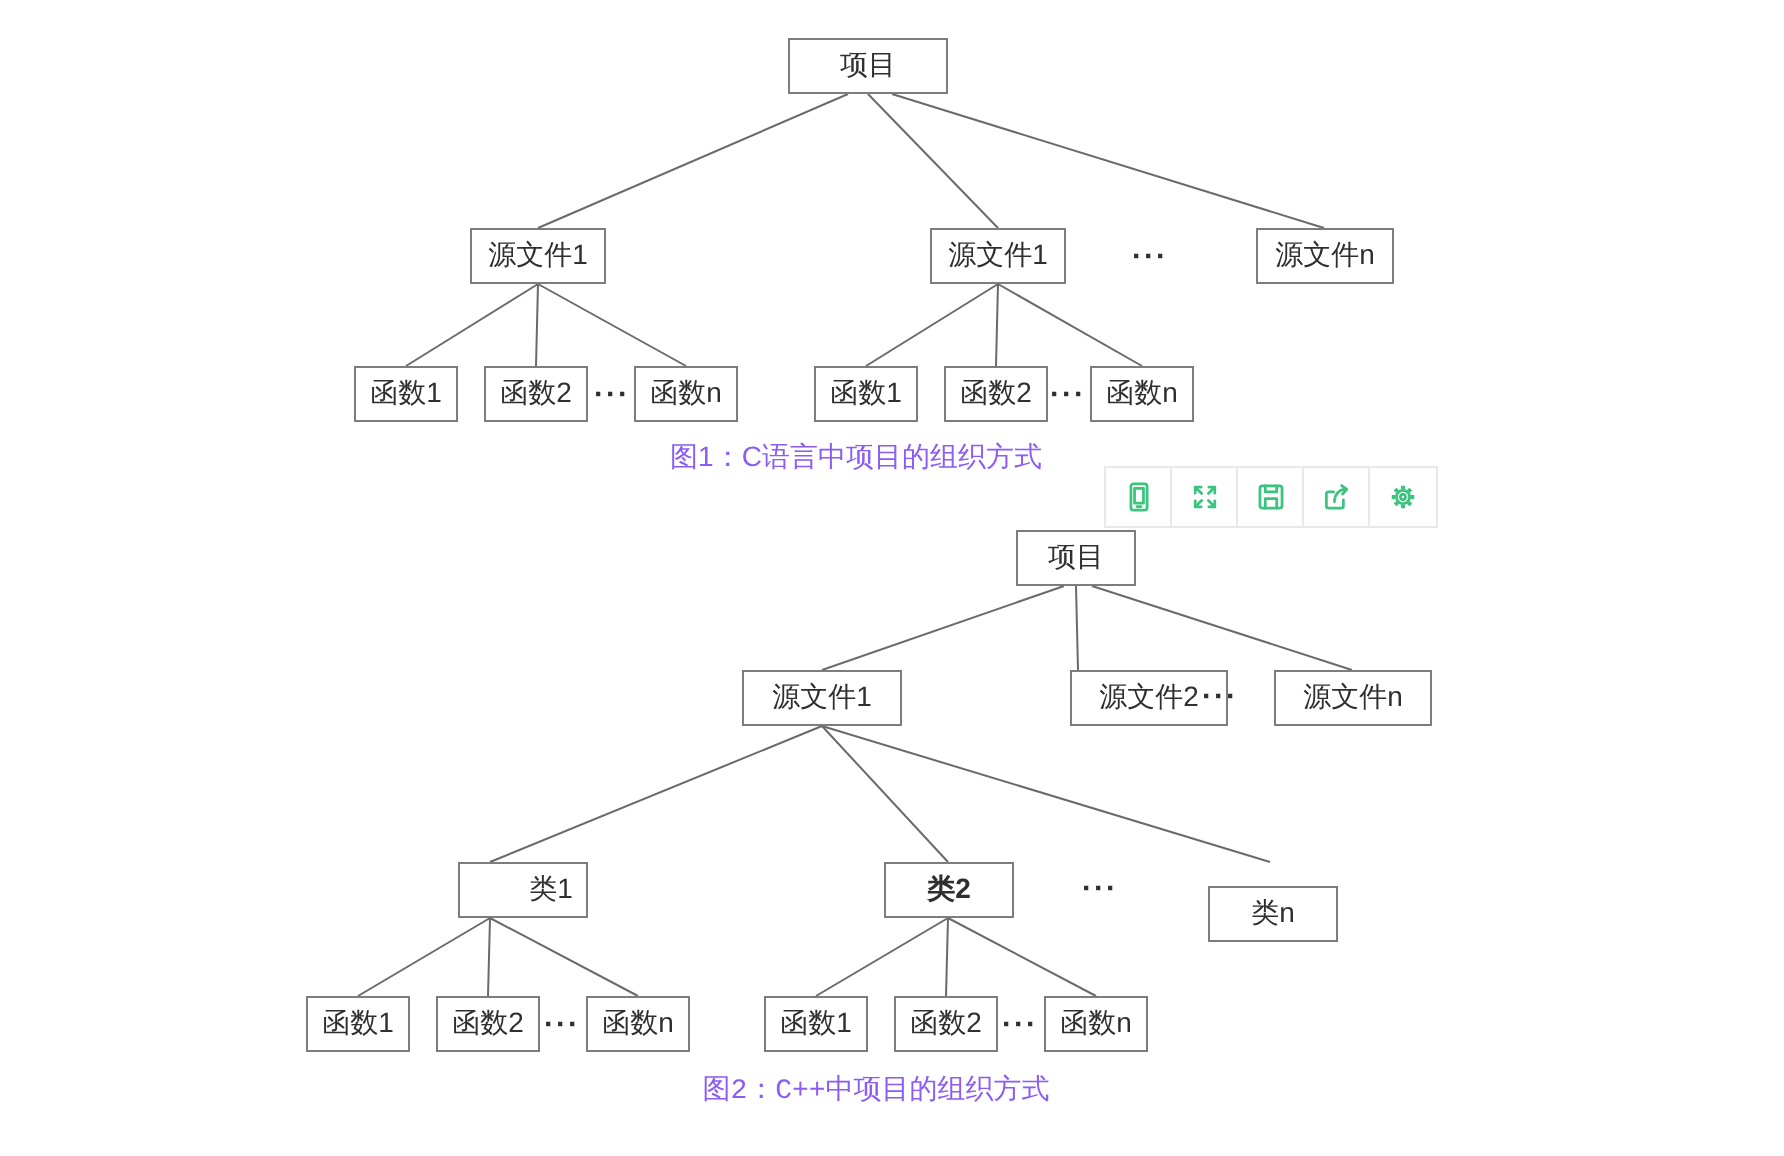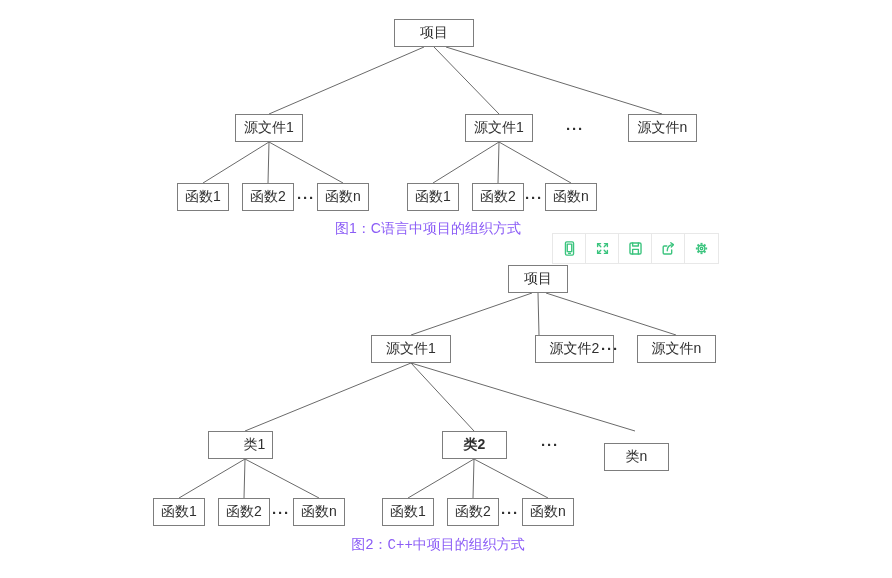--- a/index.html
+++ b/index.html
@@ -189,21 +189,21 @@
   </div>
 
   <div>
     <div class="node" style="left:508px; top:265px; width:60px;">项目</div>
 
     <div class="node" style="left:371px; top:335px; width:80px;">源文件1</div>
     <div class="node" style="left:500px; top:335px; width:79px;margin-left:35px;">源文件2</div>
     <div class="dots" style="left:597px; top:339px;">···</div>
     <div class="node" style="left:637px; top:335px; width:79px;">源文件n</div>
 
-    <div class="node" style="left:208px; top:431px; width:65px;padding-left:28px;">类1</div>
+    <div class="node" style="left:229px; top:431px; width:65px;padding-left:28px;">类1</div>
     <div class="node" style="left:442px; top:431px; width:65px;font-weight:bold;">类2</div>
     <div class="dots" style="left:537px; top:435px;">···</div>
     <div class="node" style="left:604px; top:431px; width:65px;margin-top:12px;">类n</div>
 
     <div class="node" style="left:153px; top:498px; width:52px;">函数1</div>
     <div class="node" style="left:218px; top:498px; width:52px;">函数2</div>
     <div class="dots" style="left:268px; top:503px;">···</div>
     <div class="node" style="left:293px; top:498px; width:52px;">函数n</div>
 
     <div class="node" style="left:382px; top:498px; width:52px;">函数1</div>

